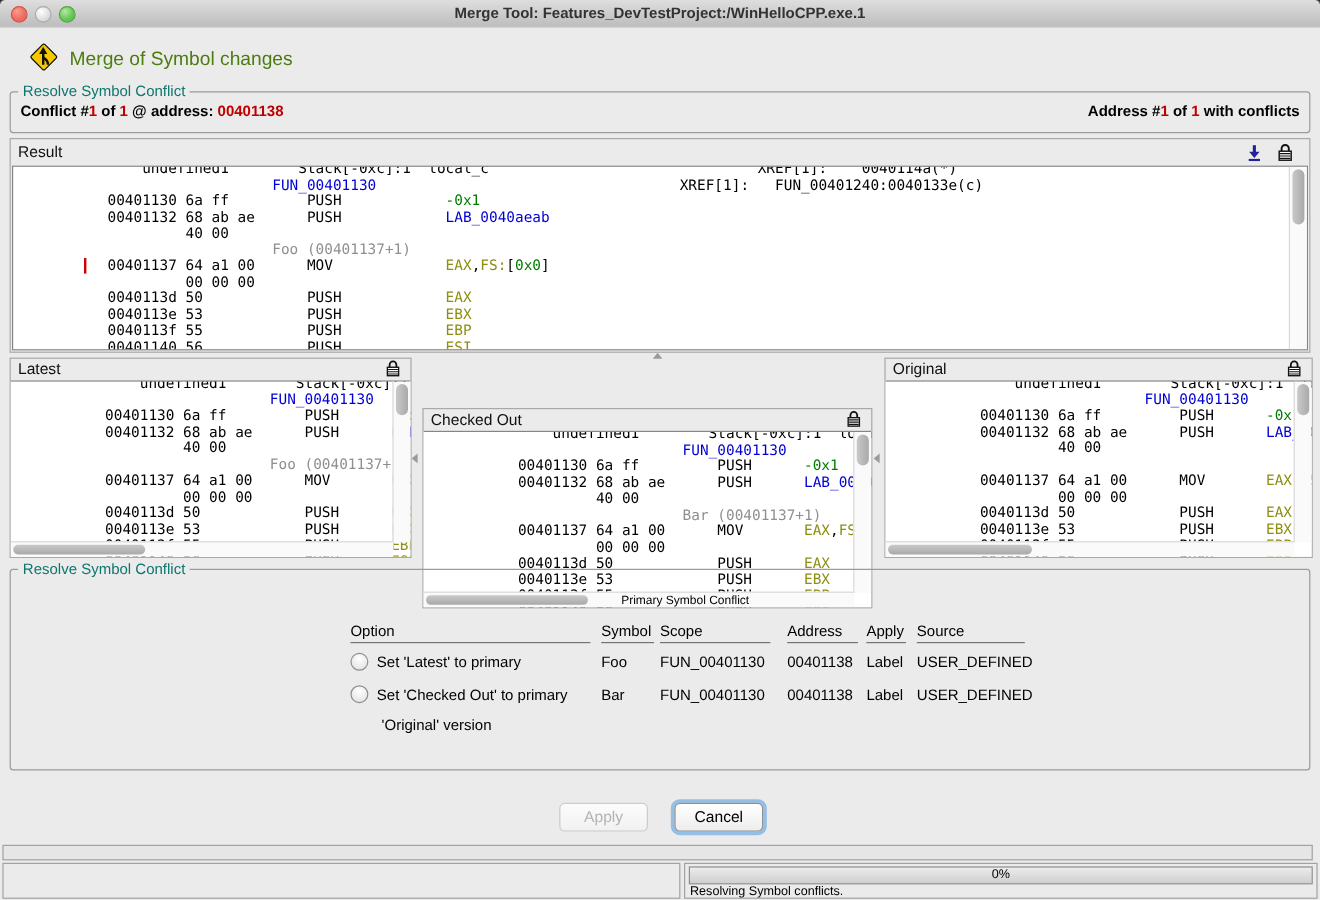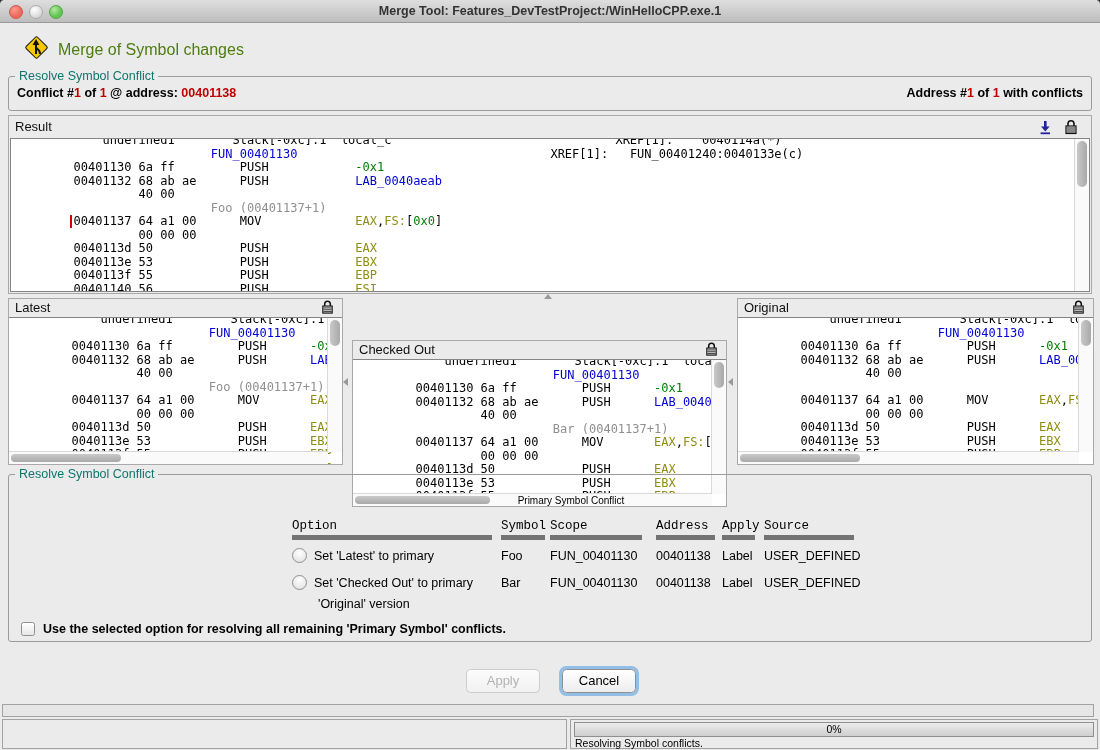--- a/index.html
+++ b/index.html
@@ -28,21 +28,21 @@
   .conf-left{position:absolute;left:8px;top:9px;font-size:12.5px;font-weight:bold;}
   .conf-right{position:absolute;right:8px;top:9px;font-size:12.5px;font-weight:bold;}
   .sk{color:#000;} .sr{color:#c00000;} .sb{color:#0000d6;} .sg{color:#007c00;}
   .so{color:#8e8e14;} .sc{color:#8f8f8f;}
   
   .panel{position:absolute;border:1px solid #a9a9a9;background:#ebebeb;}
   .panel-h{position:absolute;left:0;top:0;width:100%;height:21px;}
   .panel-h .pt{position:absolute;left:6px;top:3px;font-size:13px;color:#111;}
   .listing{position:absolute;background:#fff;border:1px solid #858585;overflow:hidden;}
   .lncol{white-space:pre;font-family:"DejaVu Sans Mono",monospace;font-size:12px;line-height:13.5px;
-    margin-top:-5px;padding-left:12px;}
+    margin-top:-5px;padding-left:28px;}
   .ln{height:13.5px;}
   .result-panel{left:8px;top:115px;width:1082px;height:177px;}
   .result-panel .listing{left:1px;right:1px;top:22px;bottom:1px;}
   .icon-btn{position:absolute;top:3px;width:16px;height:16px;cursor:pointer;}
   
   .vsb{position:absolute;top:0;right:0;bottom:0;width:14px;background:#fafafa;border-left:1px solid #d9d9d9;}
   .vsb .thumb{position:absolute;left:1.5px;top:2px;width:10px;border-radius:6px;
     background:linear-gradient(90deg,#c9c9c9,#a9a9a9);}
   .hsb{position:absolute;left:0;bottom:0;height:12px;background:#fafafa;border-top:1px solid #d9d9d9;}
   .hsb .thumb{position:absolute;top:1.5px;height:8px;border-radius:5px;
@@ -58,21 +58,21 @@
   .split-h{position:absolute;width:0;height:0;border-left:4px solid transparent;border-right:4px solid transparent;
     border-bottom:5px solid #9a9a9a;}
   .split-v{position:absolute;width:0;height:0;border-top:4px solid transparent;border-bottom:4px solid transparent;
     border-right:5px solid #9a9a9a;}
   
   .gbox2{left:8px;top:474px;width:1082px;height:166px;}
   .tbl-title{position:absolute;left:277px;top:20px;width:570px;text-align:center;font-size:10px;color:#000;}
   .tbl{position:absolute;left:283px;top:44px;display:grid;grid-template-columns:209px 49px 106px 66px 42px 120px;
     font-size:12.5px;color:#000;}
   .tbl .hcell{padding-bottom:2px;}
-  .tbl .hcell span{display:block;border-bottom:5px solid #737373;padding-bottom:2px;font-family:Liberation Mono, monospace;}
+  .tbl .hcell span{display:block;border-bottom:1px solid #737373;padding-bottom:2px;}
   .hc0 span{margin-right:9px;} .hc1 span{margin-right:5px;} .hc2 span{margin-right:14px;}
   .hc3 span{margin-right:7px;} .hc4 span{margin-right:9px;} .hc5 span{margin-right:30px;}
   .tbl .cell{height:27px;display:flex;align-items:center;}
   .radio{width:13px;height:13px;border-radius:50%;border:1px solid #8f8f8f;
     background:radial-gradient(circle at 50% 30%,#fff,#dedede);margin-right:7px;flex:none;cursor:pointer;}
   .note{position:absolute;left:309px;top:122px;font-size:12.5px;color:#000;}
   .cbrow{position:absolute;left:12px;top:147px;display:flex;align-items:center;font-size:12.5px;font-weight:bold;color:#000;}
   .cb{width:12px;height:12px;border:1px solid #8f8f8f;border-radius:2.5px;
     background:linear-gradient(#fff,#e7e7e7);margin-right:8px;cursor:pointer;}
   
@@ -261,24 +261,20 @@
         <div class="radio"></div>
         <span>Set 'Checked Out' to primary</span>
       </div>
       <div class="cell">Bar</div>
       <div class="cell">FUN_00401130</div>
       <div class="cell">00401138</div>
       <div class="cell">Label</div>
       <div class="cell">USER_DEFINED</div>
     </div>
     <div class="note">'Original' version</div>
-    <div class="cbrow">
-      <div class="cb"></div>
-      <span>Use the selected option for resolving all remaining 'Primary Symbol' conflicts.</span>
-    </div>
   </div>
 
   <div class="btn btn-apply">Apply</div>
   <div class="btn btn-cancel">Cancel</div>
 
   <div class="strip"></div>
   <div class="stat-l"></div>
   <div class="stat-r">
     <div class="pbar">0%</div>
     <div class="pmsg">Resolving Symbol conflicts.</div>

